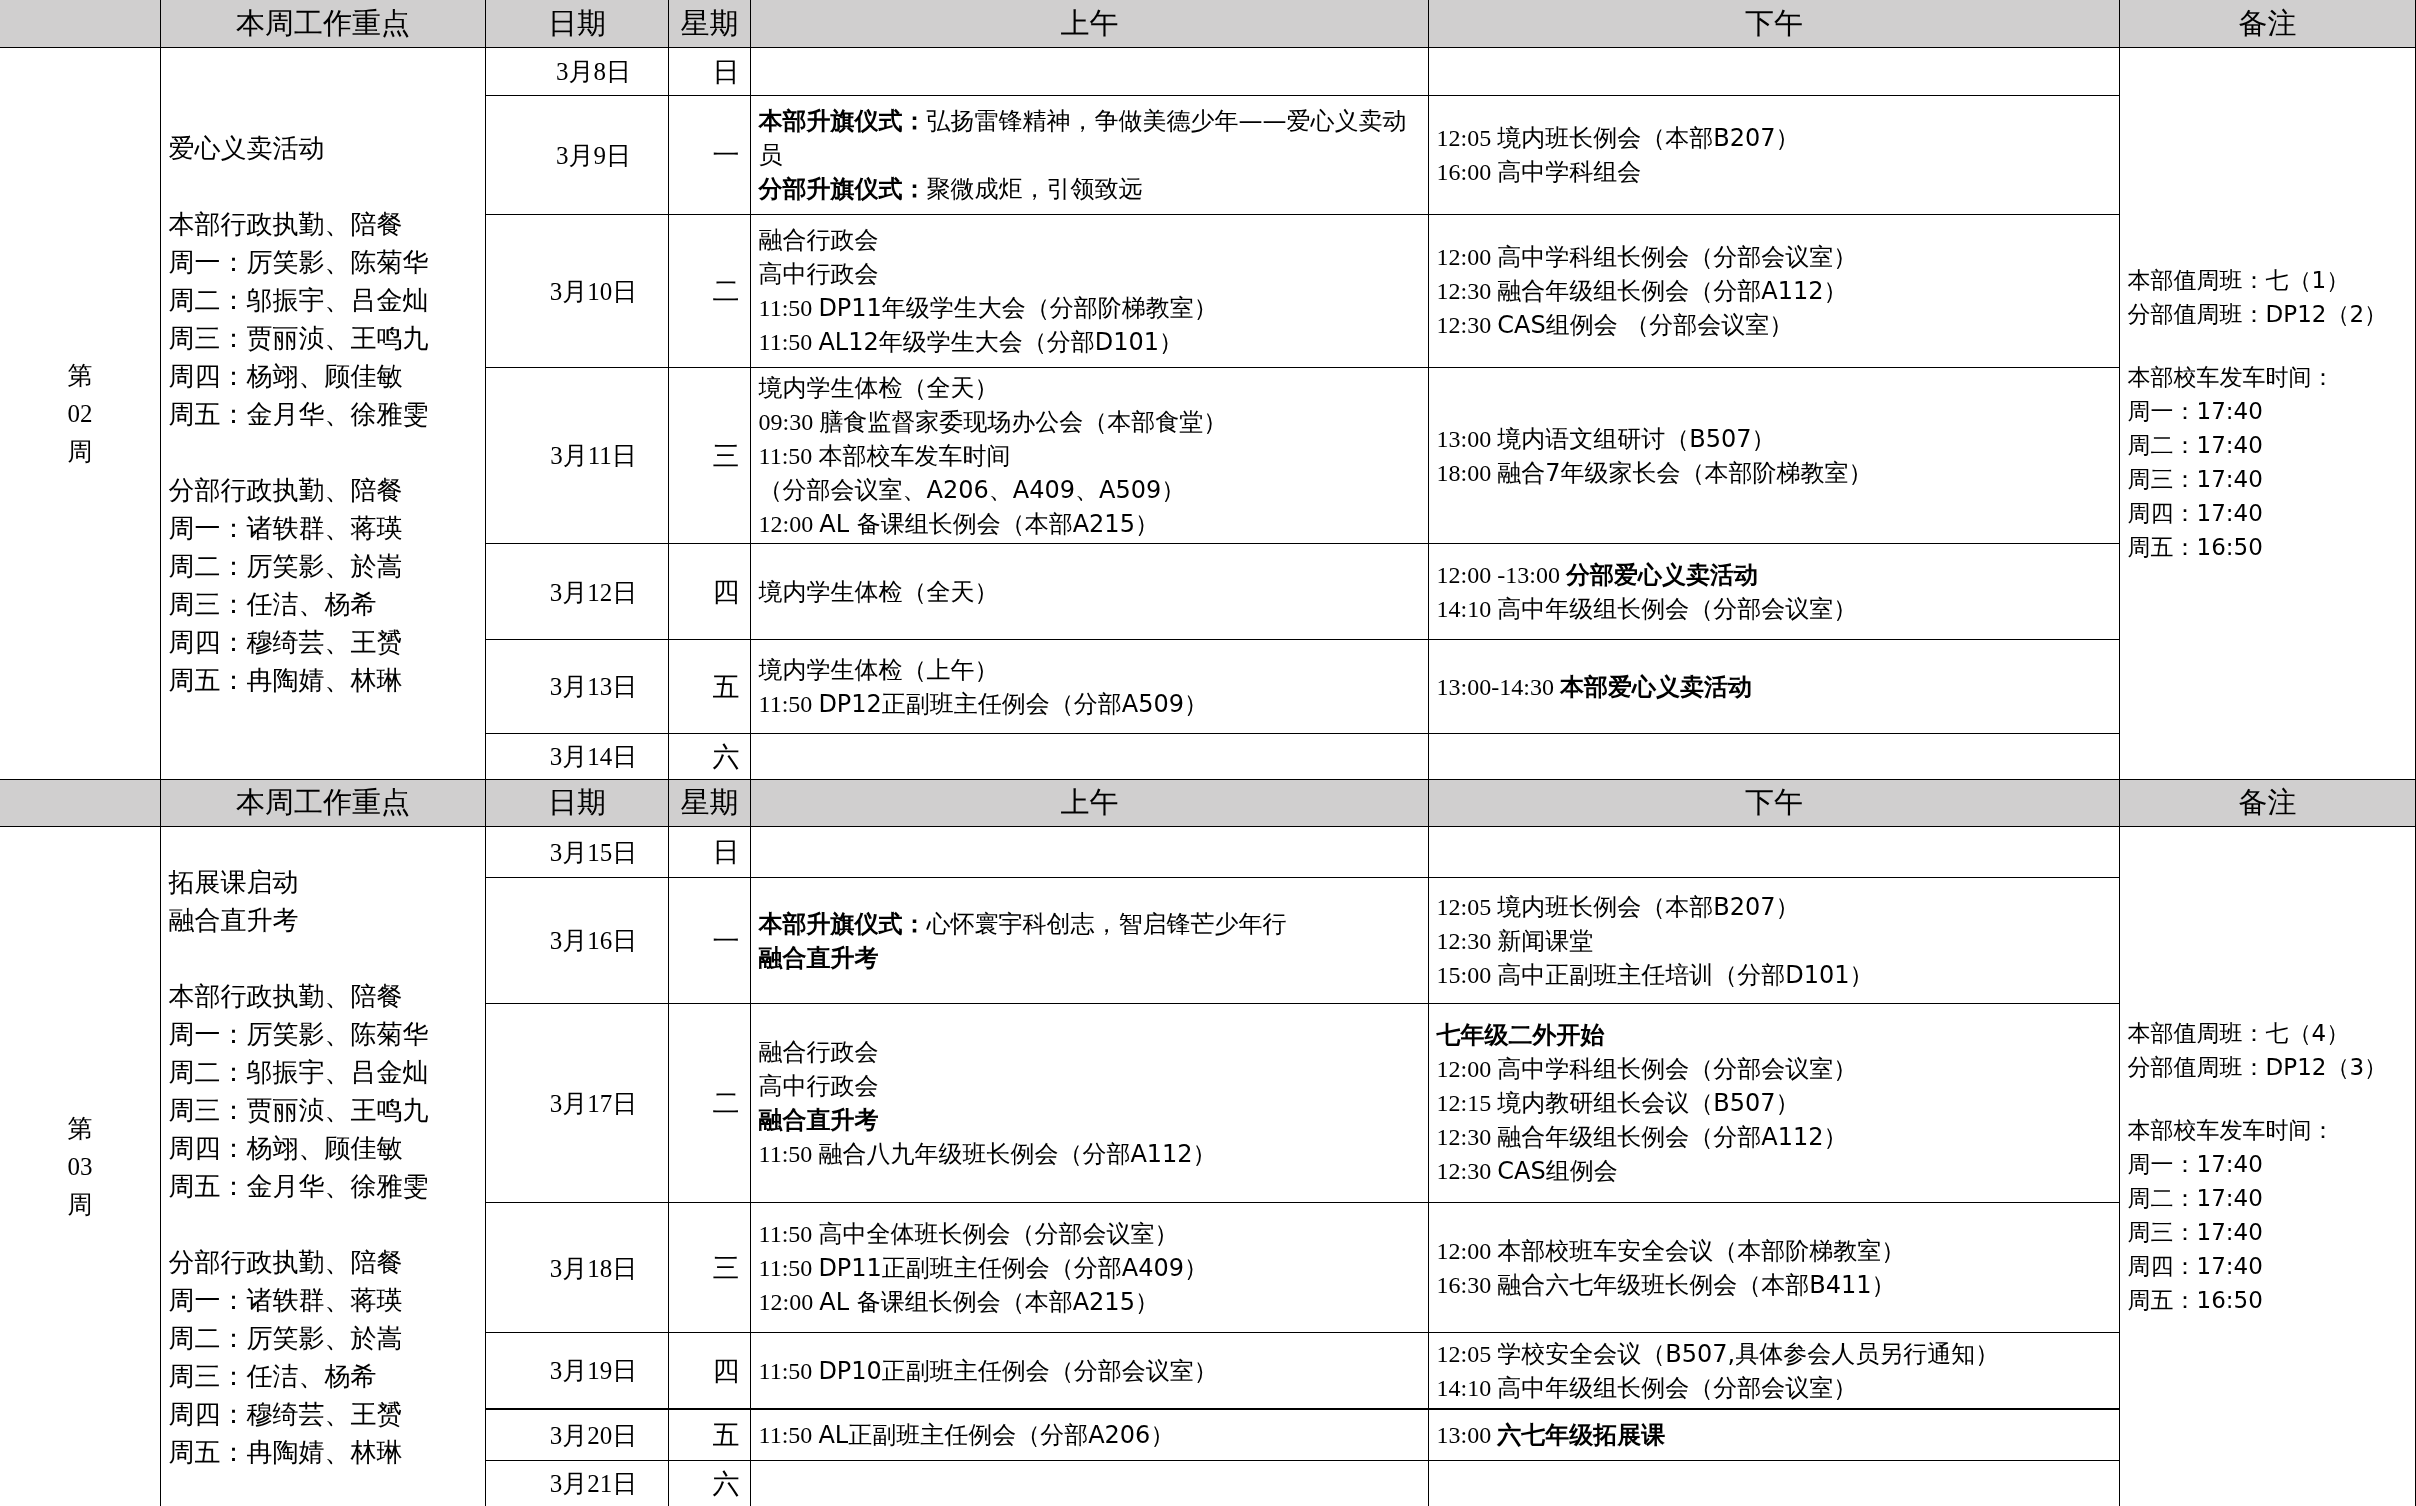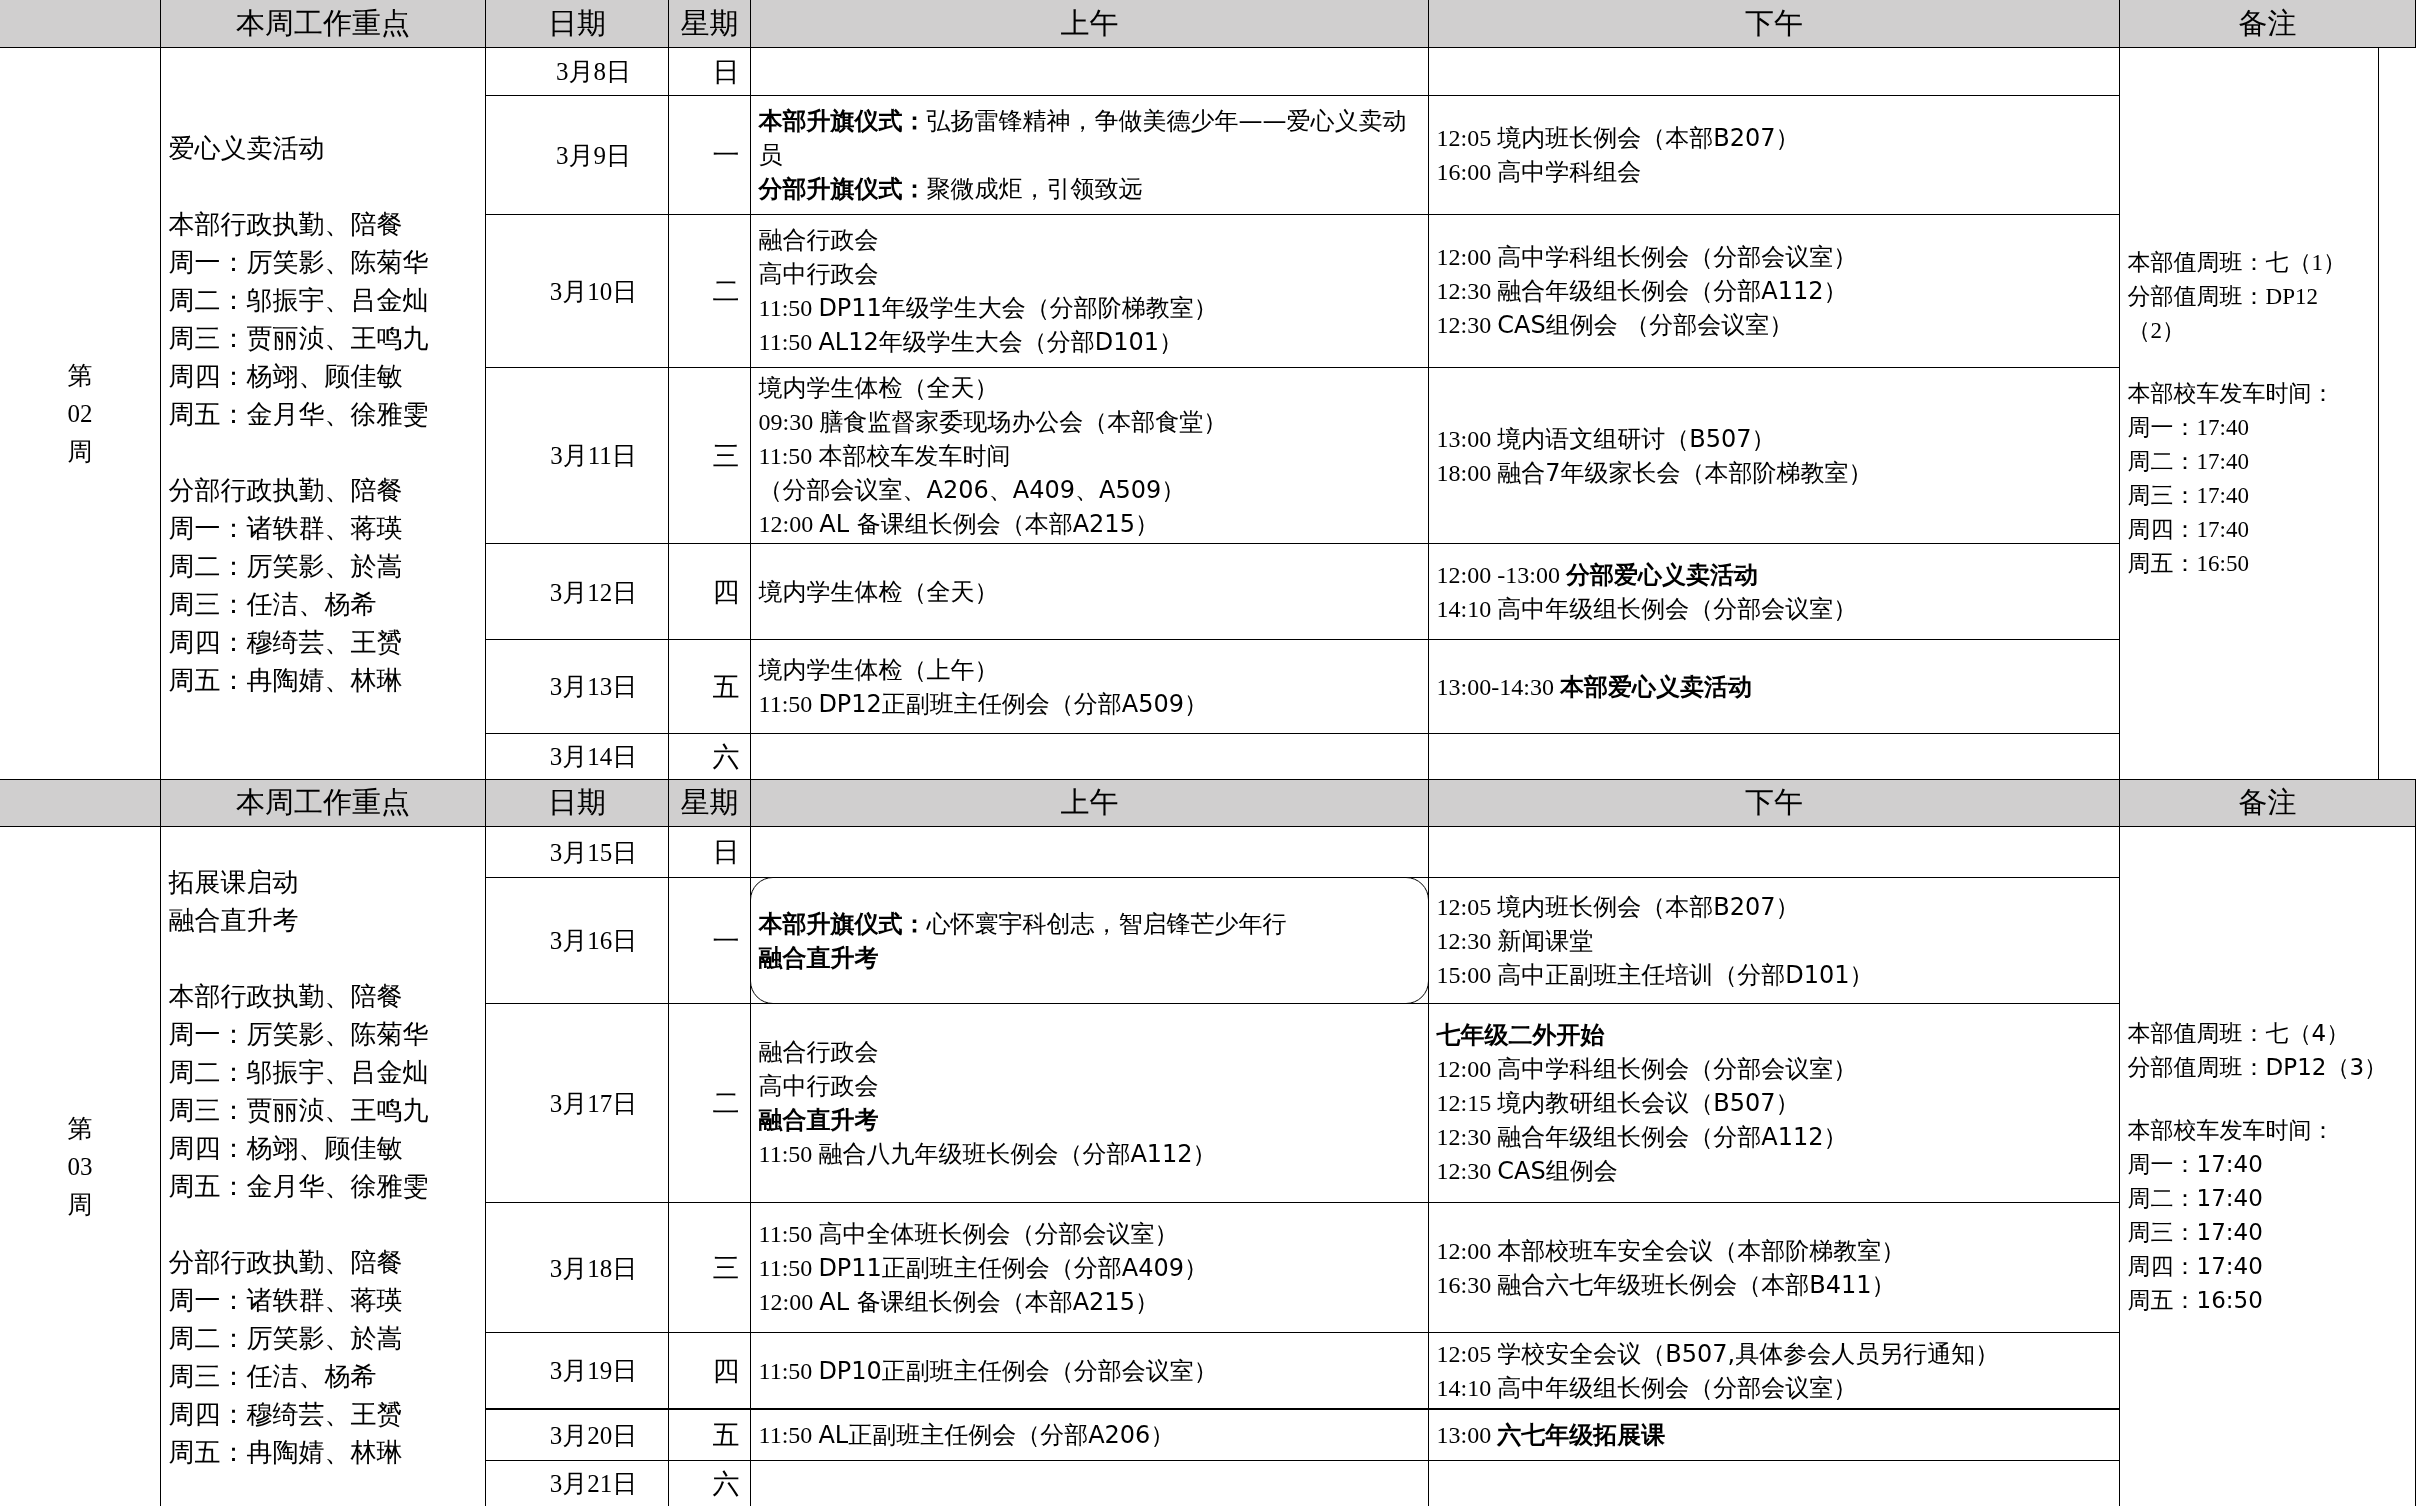--- a/index.html
+++ b/index.html
@@ -116,21 +116,21 @@
       <div class="line"><span class="zh">境内学生体检（上午）</span></div>
       <div class="line"><span>11:50</span> <span class="zh">DP12正副班主任例会（分部A509）</span></div>
     </div>
     <div class="cell ev" style="left: 1429px; width: 692px; top: 640px; height: 95px;">
       <div class="line"><span>13:00-14:30</span> <span class="b">本部爱心义卖活动</span></div>
     </div>
     <div class="cell center date" style="left: 486px; width: 184px; top: 734px; height: 47px;">3月14日</div>
     <div class="cell center dow" style="left: 669px; width: 83px; top: 734px; height: 47px;">六</div>
     <div class="cell ev" style="left: 751px; width: 679px; top: 734px; height: 47px;"></div>
     <div class="cell ev" style="left: 1429px; width: 692px; top: 734px; height: 47px;"></div>
-    <div class="cell notes" style="left: 2120px; width: 260px; top: 48px; height: 733px; font-family: Liberation Serif, serif;">
+    <div class="cell notes" style="left: 2120px; width: 297px; top: 48px; height: 733px;">
       <div>本部值周班：七（1）</div>
       <div>分部值周班：DP12（2）</div>
       <div class="gap"></div>
       <div>本部校车发车时间：</div>
       <div>周一：17:40</div>
       <div>周二：17:40</div>
       <div>周三：17:40</div>
       <div>周四：17:40</div>
       <div>周五：16:50</div>
     </div>
@@ -163,21 +163,21 @@
       <div>周三：任洁、杨希</div>
       <div>周四：穆绮芸、王赟</div>
       <div>周五：冉陶婧、林琳</div>
     </div>
     <div class="cell center date" style="left: 486px; width: 184px; top: 827px; height: 52px;">3月15日</div>
     <div class="cell center dow" style="left: 669px; width: 83px; top: 827px; height: 52px;">日</div>
     <div class="cell ev" style="left: 751px; width: 679px; top: 827px; height: 52px;"></div>
     <div class="cell ev" style="left: 1429px; width: 692px; top: 827px; height: 52px;"></div>
     <div class="cell center date" style="left: 486px; width: 184px; top: 878px; height: 127px;">3月16日</div>
     <div class="cell center dow" style="left: 669px; width: 83px; top: 878px; height: 127px;">一</div>
-    <div class="cell ev" style="left: 751px; width: 679px; top: 878px; height: 127px; border-radius: 23px;">
+    <div class="cell ev" style="left: 751px; width: 679px; top: 878px; height: 127px;">
       <div class="line"><span class="b">本部升旗仪式：</span><span class="zh">心怀寰宇科创志，智启锋芒少年行</span></div>
       <div class="line"><span class="b">融合直升考</span></div>
     </div>
     <div class="cell ev" style="left: 1429px; width: 692px; top: 878px; height: 127px;">
       <div class="line"><span>12:05</span> <span class="zh">境内班长例会（本部B207）</span></div>
       <div class="line"><span>12:30</span> <span class="zh">新闻课堂</span></div>
       <div class="line"><span>15:00</span> <span class="zh">高中正副班主任培训（分部D101）</span></div>
     </div>
     <div class="cell center date" style="left: 486px; width: 184px; top: 1004px; height: 200px;">3月17日</div>
     <div class="cell center dow" style="left: 669px; width: 83px; top: 1004px; height: 200px;">二</div>

